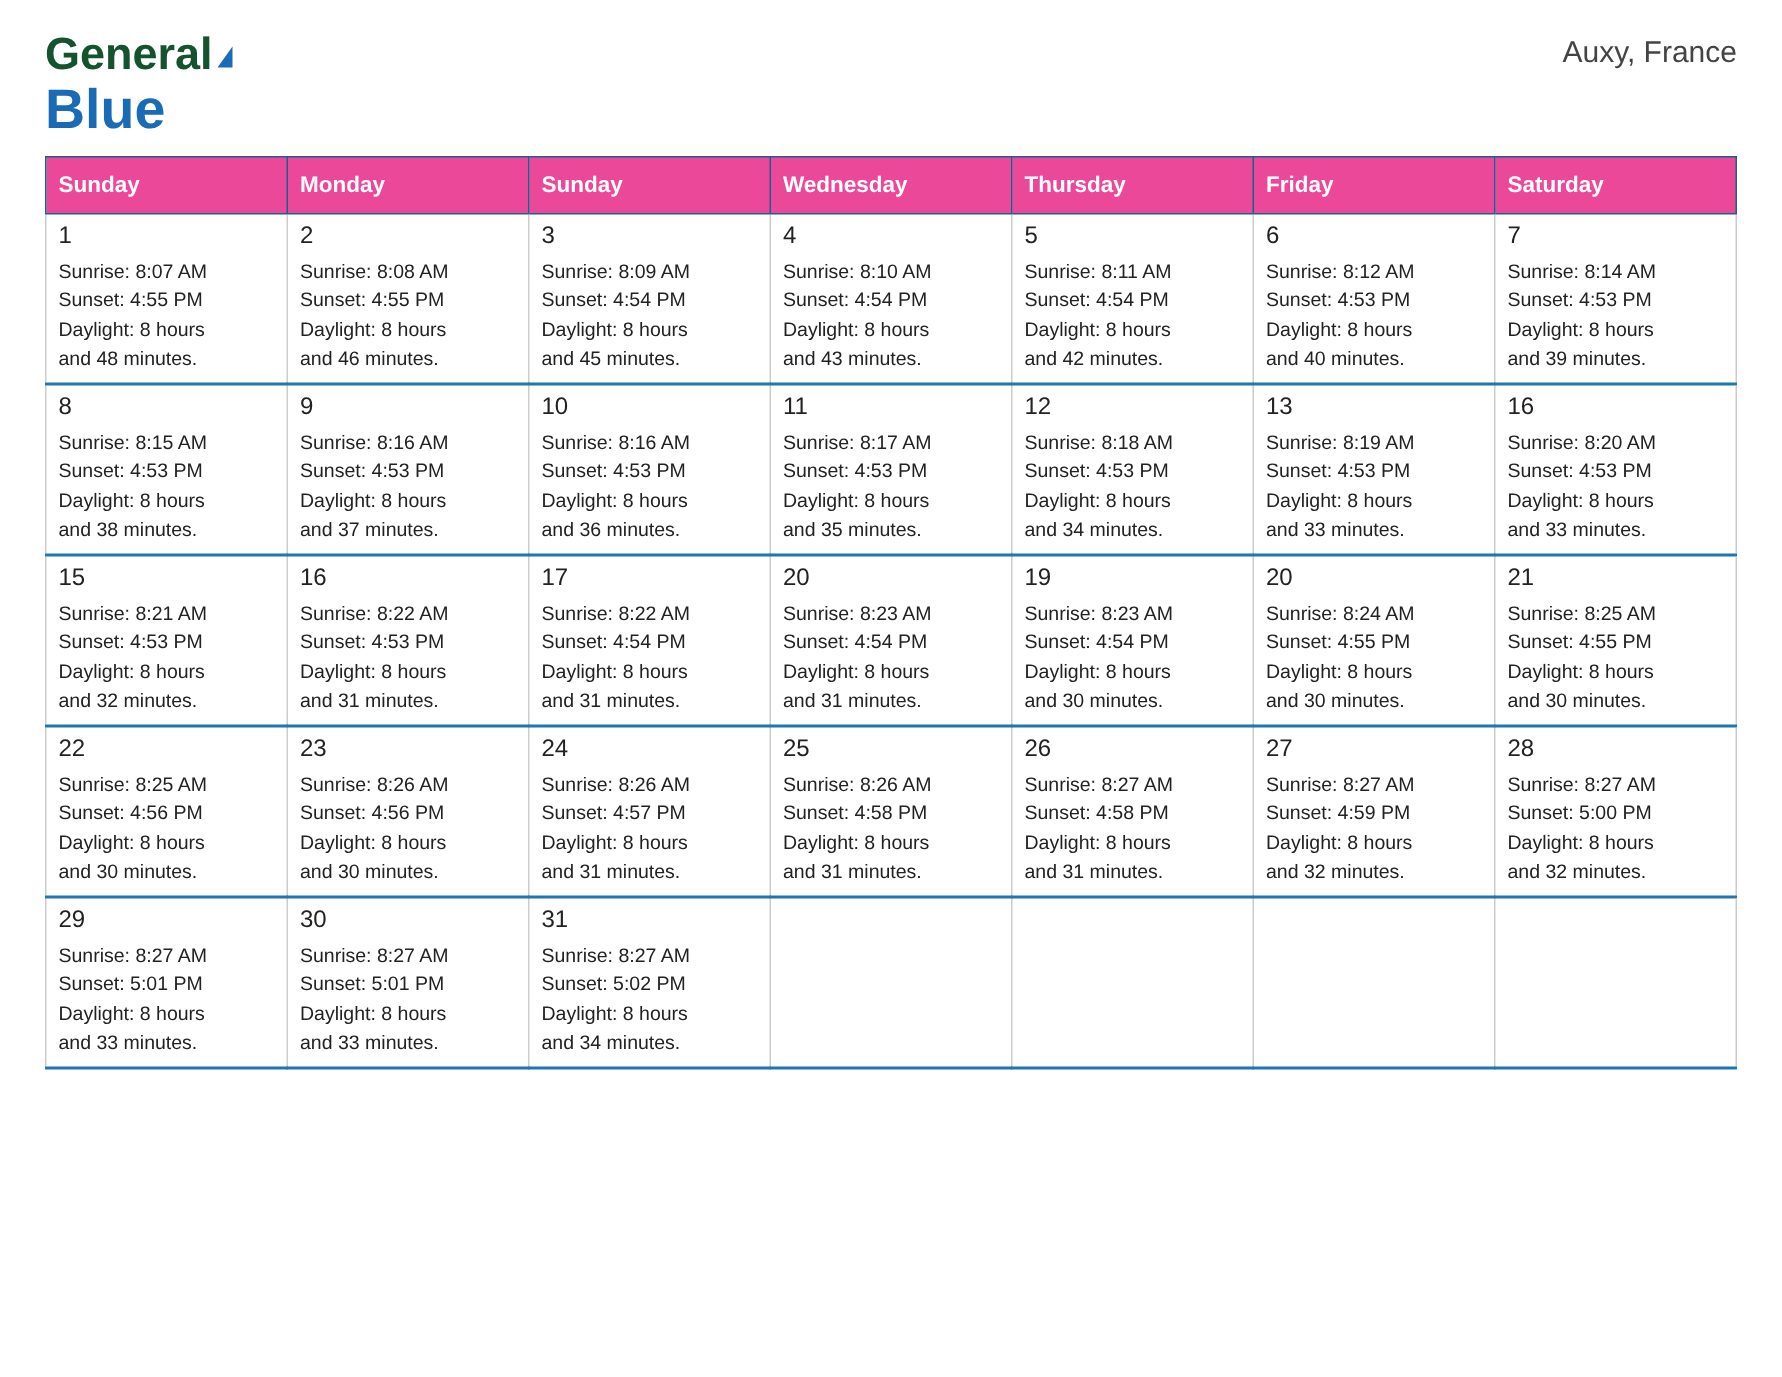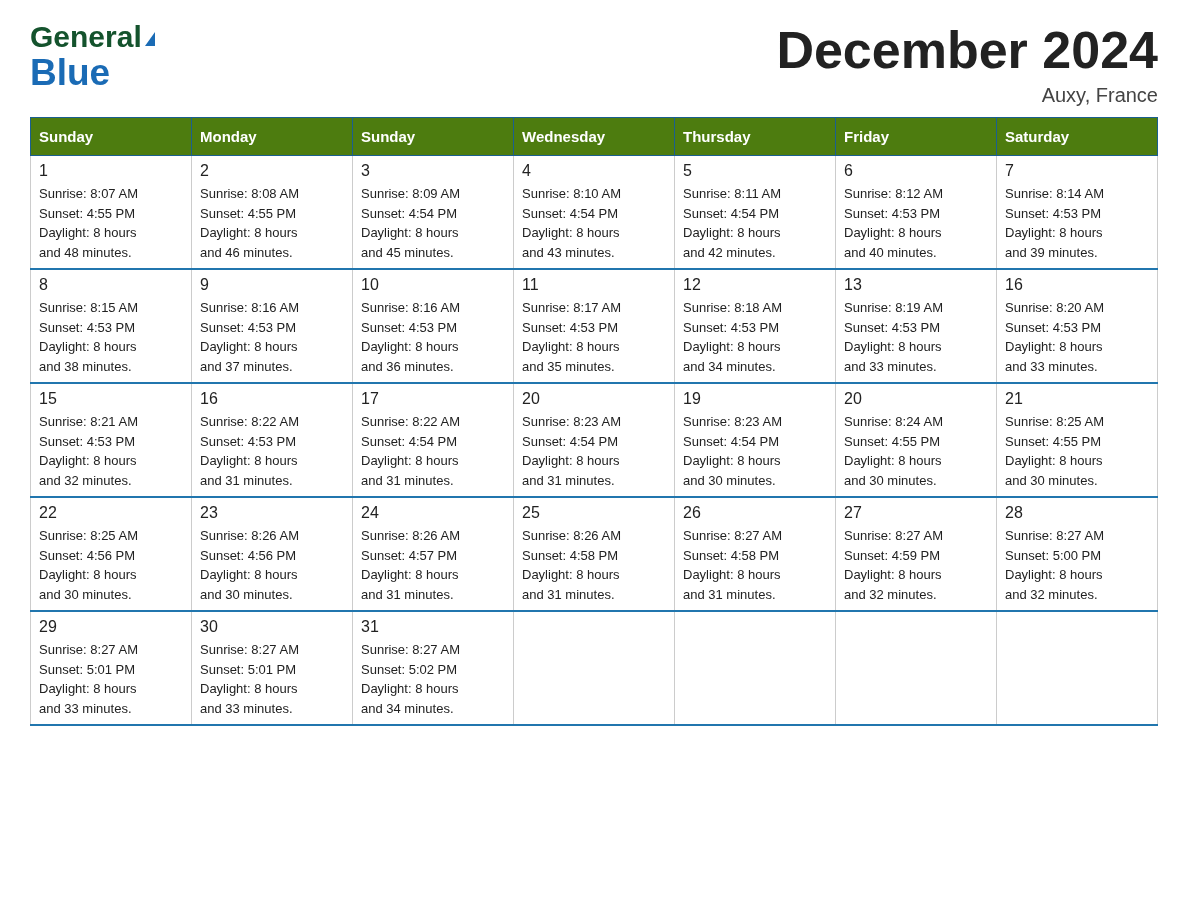--- a/index.html
+++ b/index.html
@@ -33,21 +33,21 @@
       font-size: 20px;
       color: #444;
       margin-top: 4px;
     }
     table {
       width: 100%;
       border-collapse: collapse;
       margin-top: 8px;
     }
     thead tr th {
-      background-color: #4d7c0f;
+      background-color: #ec4899;
       color: #fff;
       font-size: 15px;
       font-weight: bold;
       padding: 10px 8px;
       text-align: left;
       border: 1px solid #1a5f8f;
     }
     tbody tr td {
       vertical-align: top;
       padding: 6px 8px;
@@ -75,21 +75,20 @@
 <body>
 
 <div class="header">
   <div class="logo">
     <div style="font-size:30px; font-weight:bold; line-height:1.1;">
       <span style="color:#14532d;">General</span><span style="display:inline-block;width:0;height:0;border-left:10px solid transparent;border-bottom:14px solid #1a6bb5;margin-left:3px;vertical-align:middle;"></span>
     </div>
     <div style="font-size:37px; font-weight:bold; color:#1a6bb5; line-height:1.1;">Blue</div>
   </div>
   <div class="title-section">
-    <div class="month-title">December 2024</div>
     <div class="location">Auxy, France</div>
   </div>
 </div>
 
 <table>
   <thead>
     <tr>
       <th>Sunday</th>
       <th>Monday</th>
       <th>Sunday</th>

